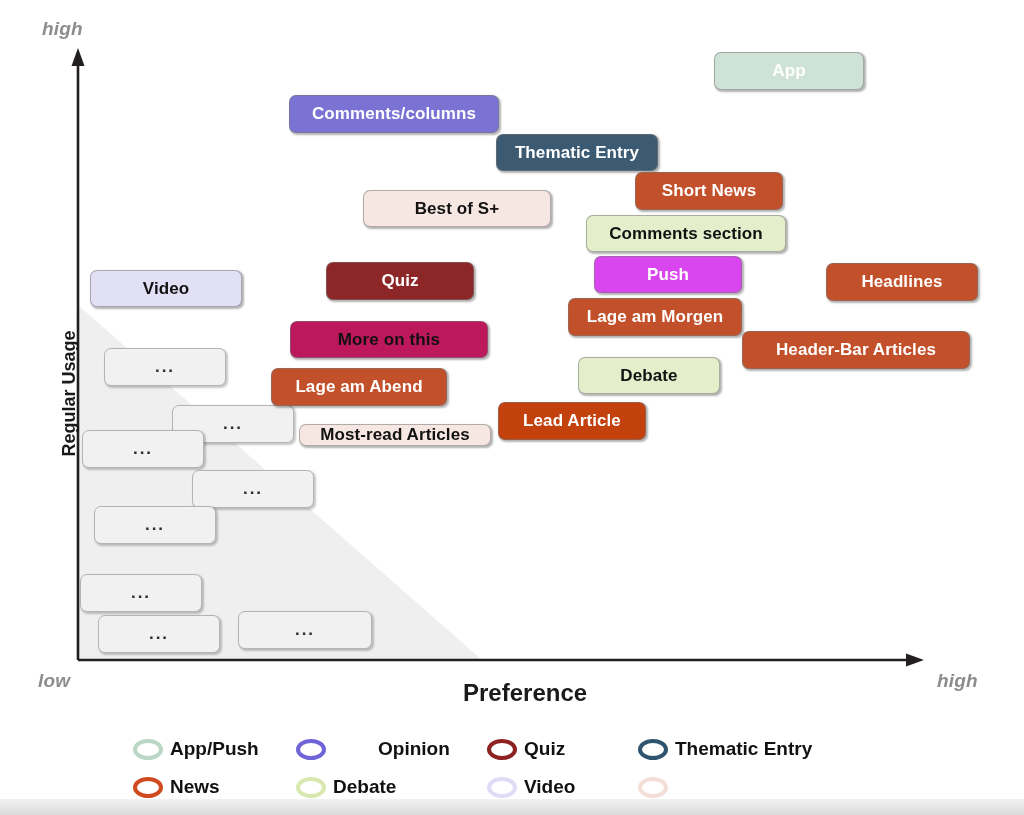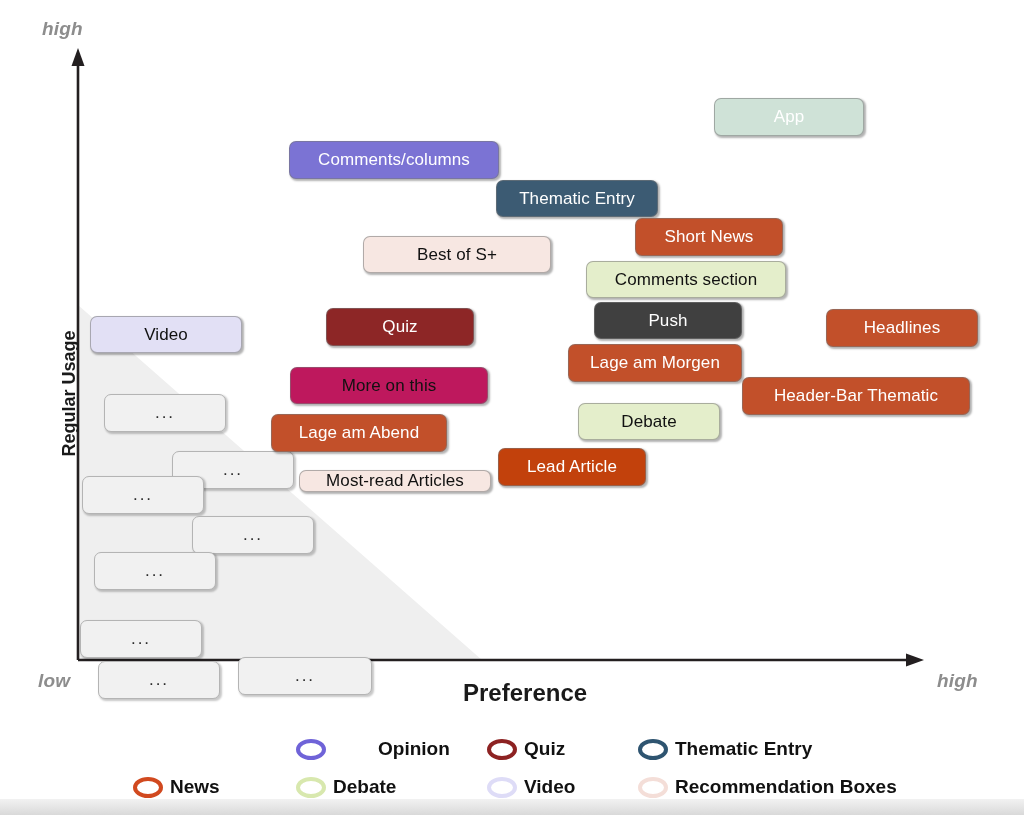--- a/index.html
+++ b/index.html
@@ -72,25 +72,24 @@
   
   .box {
     position: absolute;
     box-sizing: border-box;
     border-radius: 7px;
     border: 1px solid rgba(120,120,120,.55);
     display: flex;
     align-items: center;
     justify-content: center;
     font-size: 17px;
-    font-weight: 400;
+    font-weight: 700;
     letter-spacing: .1px;
     white-space: nowrap;
     box-shadow: 1.5px 1.5px 2px rgba(0,0,0,.30);
-    margin-top: 46px;
   }
   .box.placeholder {
     background: #f1f1f1;
     border: 1px solid #b4b4b4;
     color: #2b2b2b;
     font-size: 17px;
     letter-spacing: 2px;
     box-shadow: 1.5px 1.5px 2px rgba(0,0,0,.22);
   }
 
@@ -167,35 +166,39 @@
         <div class="box placeholder" style="left: 98px; top: 615px; width: 122px; height: 38px;">...</div>
         <div class="box placeholder" style="left: 238px; top: 611px; width: 134px; height: 38px;">...</div>
       </div>
     <div id="box-layer">
         <div class="box" style="left: 714px; top: 52px; width: 150px; height: 38px; background: rgb(207, 226, 215); color: rgb(255, 255, 255);">App</div>
         <div class="box" style="left: 289px; top: 95px; width: 210px; height: 38px; background: rgb(123, 115, 212); color: rgb(255, 255, 255);">Comments/columns</div>
         <div class="box" style="left: 496px; top: 134px; width: 162px; height: 37px; background: rgb(60, 91, 115); color: rgb(255, 255, 255);">Thematic Entry</div>
         <div class="box" style="left: 635px; top: 172px; width: 148px; height: 38px; background: rgb(194, 80, 42); color: rgb(255, 255, 255);">Short News</div>
         <div class="box" style="left: 363px; top: 190px; width: 188px; height: 37px; background: rgb(247, 231, 226); color: rgb(17, 17, 17);">Best of S+</div>
         <div class="box" style="left: 586px; top: 215px; width: 200px; height: 37px; background: rgb(228, 238, 203); color: rgb(17, 17, 17);">Comments section</div>
-        <div class="box" style="left: 594px; top: 256px; width: 148px; height: 37px; background: #404040; color: rgb(255, 255, 255);">Push</div>
+        <div class="box" style="left: 594px; top: 256px; width: 148px; height: 37px; background: #d946ef; color: rgb(255, 255, 255);">Push</div>
         <div class="box" style="left: 326px; top: 262px; width: 148px; height: 38px; background: rgb(141, 38, 38); color: rgb(255, 255, 255);">Quiz</div>
         <div class="box" style="left: 826px; top: 263px; width: 152px; height: 38px; background: rgb(194, 80, 42); color: rgb(255, 255, 255);">Headlines</div>
         <div class="box" style="left: 568px; top: 298px; width: 174px; height: 38px; background: rgb(194, 80, 42); color: rgb(255, 255, 255);">Lage am Morgen</div>
         <div class="box" style="left: 290px; top: 321px; width: 198px; height: 37px; background: #be185d; color: rgb(17, 17, 17);">More on this</div>
-        <div class="box" style="left: 742px; top: 331px; width: 228px; height: 38px; background: rgb(194, 80, 42); color: rgb(255, 255, 255);">Header-Bar Thematic</div>
+        <div class="box" style="left: 742px; top: 331px; width: 228px; height: 38px; background: rgb(194, 80, 42); color: rgb(255, 255, 255);">Header-Bar Articles</div>
         <div class="box" style="left: 578px; top: 357px; width: 142px; height: 37px; background: rgb(228, 238, 203); color: rgb(17, 17, 17);">Debate</div>
         <div class="box" style="left: 271px; top: 368px; width: 176px; height: 38px; background: rgb(194, 80, 42); color: rgb(255, 255, 255);">Lage am Abend</div>
         <div class="box" style="left: 90px; top: 270px; width: 152px; height: 37px; background: rgb(226, 224, 245); color: rgb(17, 17, 17);">Video</div>
         <div class="box" style="left: 498px; top: 402px; width: 148px; height: 38px; background: #c2410c; color: rgb(255, 255, 255);">Lead Article</div>
         <div class="box" style="left: 299px; top: 424px; width: 192px; height: 22px; background: rgb(247, 231, 226); color: rgb(17, 17, 17);">Most-read Articles</div>
       </div>
   </div>
 
   <div id="legend">
+      <div class="legend-item" style="left: 133px; top: 18px;">
+        <span class="legend-ring" style="border-color: rgb(185, 214, 198);"></span>
+        <span class="legend-label">App/Push</span>
+      </div>
       <div class="legend-item" style="left: 296px; top: 18px; gap: 45px;">
         <span class="legend-ring" style="border-color: rgb(111, 99, 216);"></span>
         <span class="legend-label">Opinion</span>
       </div>
       <div class="legend-item" style="left: 487px; top: 18px;">
         <span class="legend-ring" style="border-color: rgb(141, 34, 34);"></span>
         <span class="legend-label">Quiz</span>
       </div>
       <div class="legend-item" style="left: 638px; top: 18px;">
         <span class="legend-ring" style="border-color: rgb(46, 84, 112);"></span>
@@ -208,17 +211,16 @@
       <div class="legend-item" style="left: 296px; top: 56px;">
         <span class="legend-ring" style="border-color: rgb(216, 232, 174);"></span>
         <span class="legend-label">Debate</span>
       </div>
       <div class="legend-item" style="left: 487px; top: 56px;">
         <span class="legend-ring" style="border-color: rgb(222, 220, 247);"></span>
         <span class="legend-label">Video</span>
       </div>
       <div class="legend-item" style="left: 638px; top: 56px;">
         <span class="legend-ring" style="border-color: rgb(244, 222, 216);"></span>
-        <span class="legend-label">Recommendation Boxes</span>
       </div>
     </div>
   <div id="bottom-strip"></div>
 </div>
 
 </body></html>

